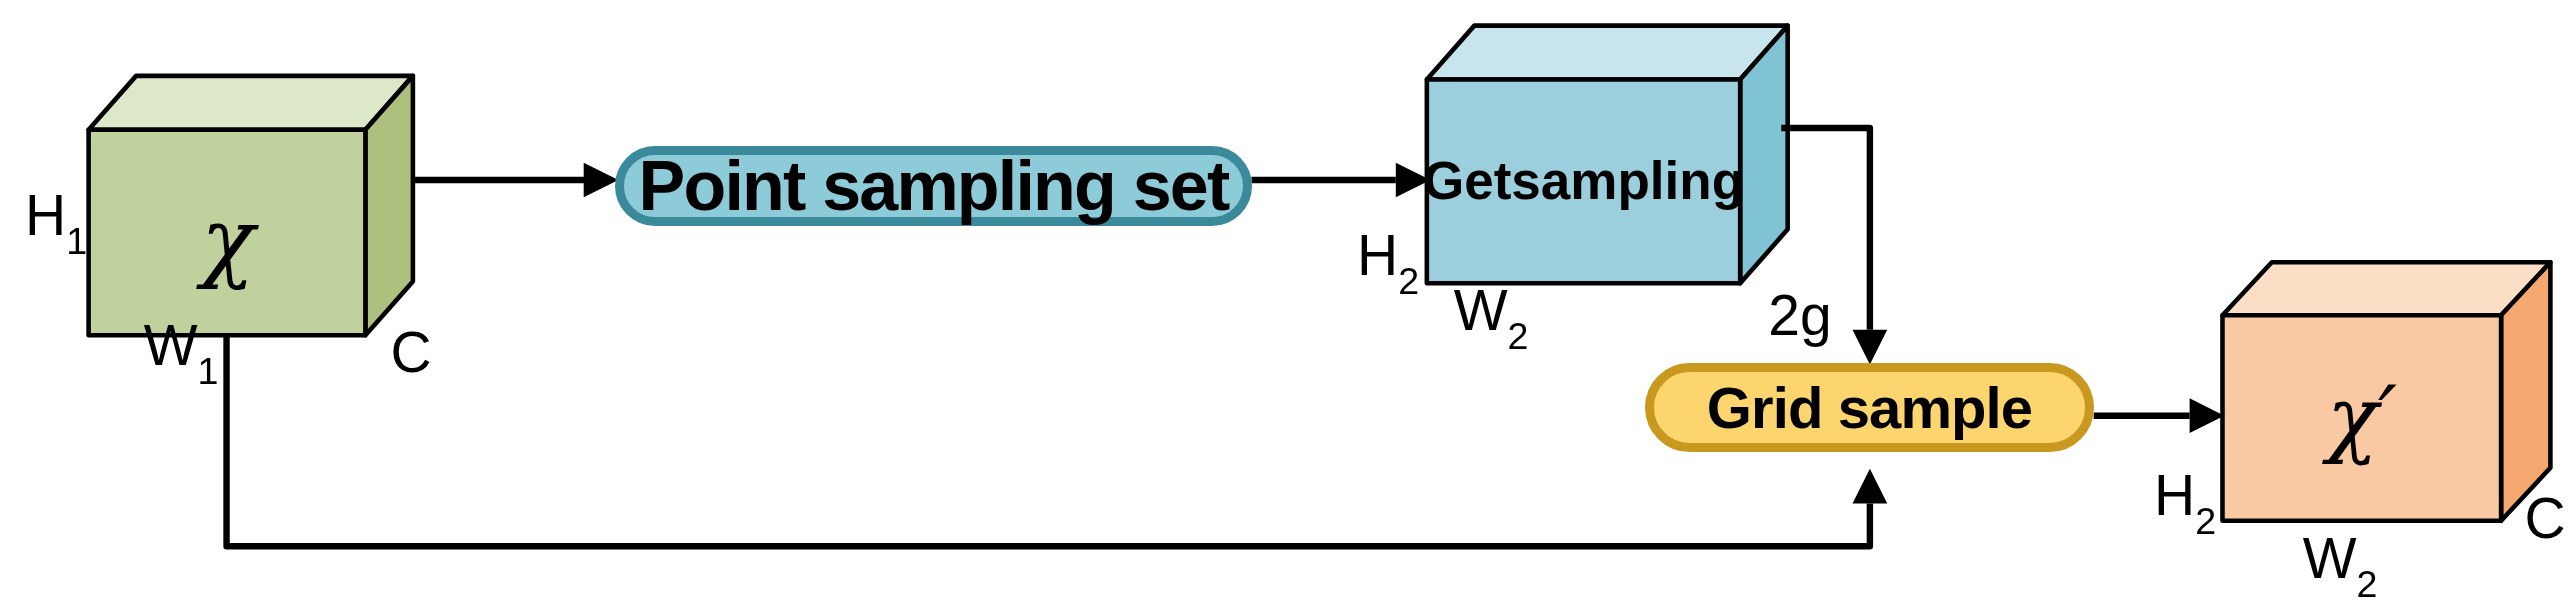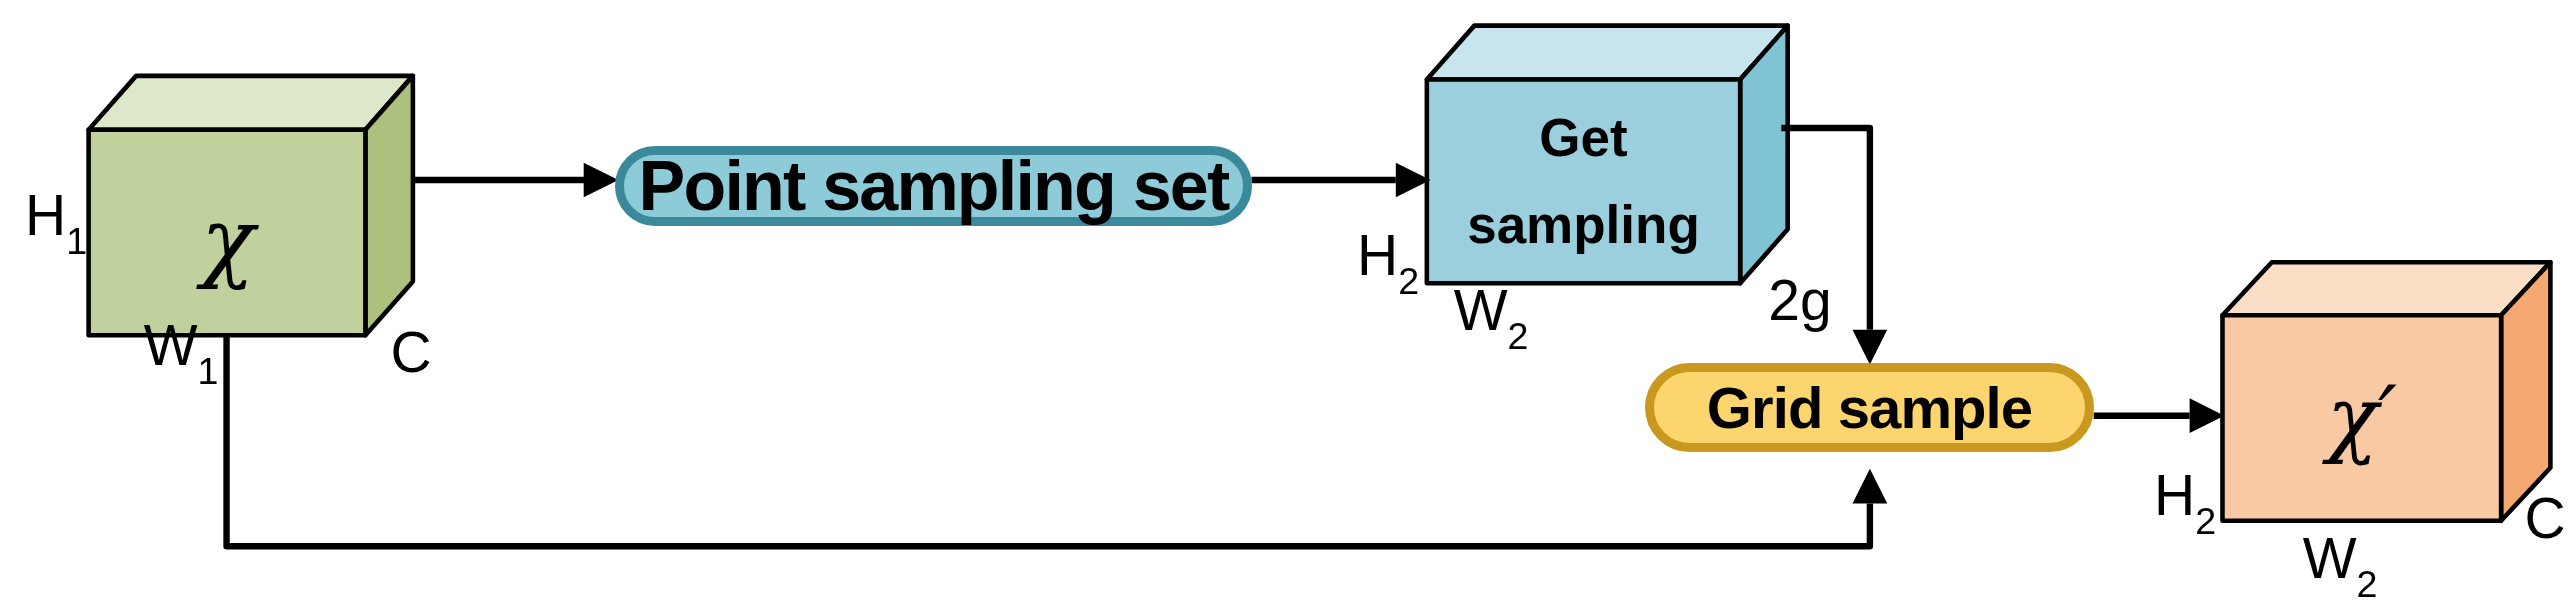--- a/index.html
+++ b/index.html
@@ -40,21 +40,20 @@
     width: 449px; height: 89px;
     border-radius: 54px;
     background: var(--pill-yellow-fill);
     border: 9px solid var(--pill-yellow-border);
     font-size: 58px;
     letter-spacing: -0.9px;
   }
   .box-caption {
     position: absolute;
     display: flex;
-    flex-direction: column;
     align-items: center;
     justify-content: center;
     text-align: center;
     font-weight: 700;
     color: #000;
     line-height: 1.65;
   }
   .caption-get-location {
     left: 1427px; top: 79px;
     width: 313px; height: 204px;
@@ -83,21 +82,21 @@
     line-height: 1;
     white-space: nowrap;
   }
   .symbol-input  { left: 228px;  top: 241px; font-size: 88px; }
   .symbol-output { left: 2362px; top: 417px; font-size: 84px; }
   .dim-h1  { left: 56px;   top: 221px; }
   .dim-w1  { left: 181px;  top: 351px; }
   .dim-c1  { left: 411px;  top: 352px; }
   .dim-h2b { left: 1388px; top: 261px; }
   .dim-w2b { left: 1491px; top: 316px; }
-  .dim-2g  { left: 1800px; top: 300px; }
+  .dim-2g  { left: 1800px; top: 315px; }
   .dim-h2o { left: 2185px; top: 501px; }
   .dim-w2o { left: 2340px; top: 564px; }
   .dim-c2  { left: 2545px; top: 518px; }
 </style>
 </head>
 <body>
 
 <div class="canvas">
 
   <svg class="layer" width="2576" height="603" viewBox="0 0 2820 660">

